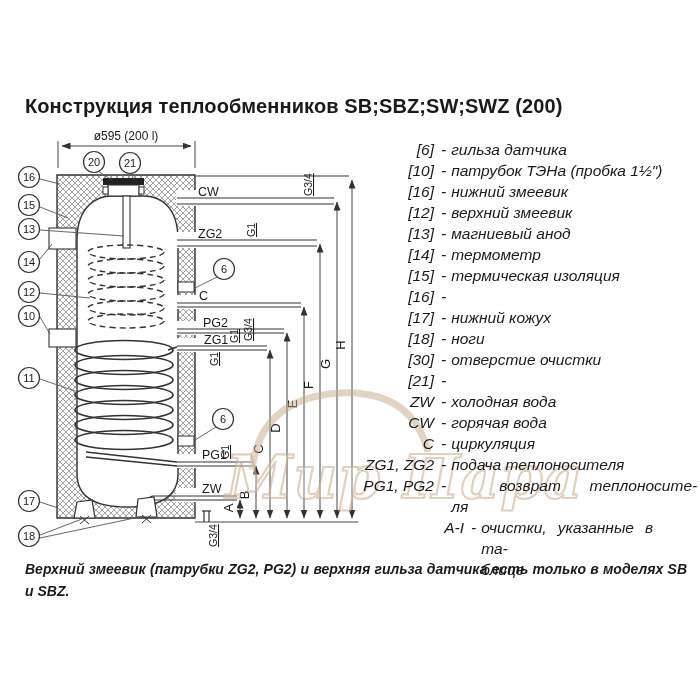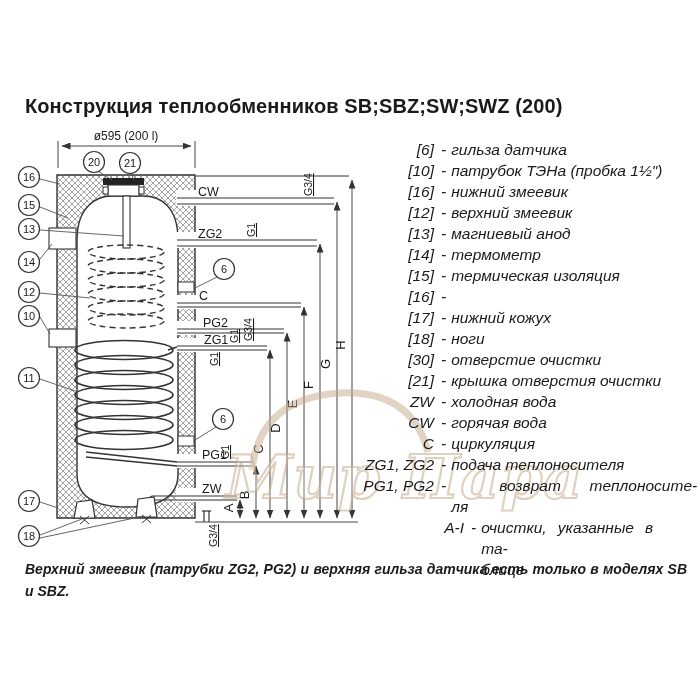--- a/index.html
+++ b/index.html
@@ -313,21 +313,20 @@
         <span>[30]</span>
       </div>
       <div class="ldash">-</div>
       <div class="ldesc">отверстие очистки</div>
     </div>
   <div class="lrow">
       <div class="lkey">
         <span>[21]</span>
       </div>
       <div class="ldash">-</div>
-      <div class="ldesc">крышка отверстия очистки</div>
     </div>
   <div class="lrow">
       <div class="lkey">
         <span>ZW</span>
       </div>
       <div class="ldash">-</div>
       <div class="ldesc">холодная вода</div>
     </div>
   <div class="lrow">
       <div class="lkey">

